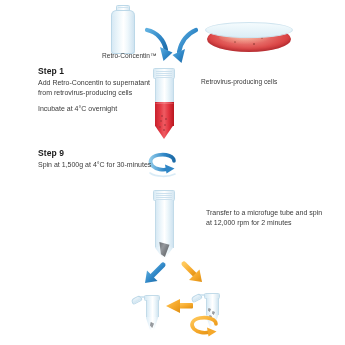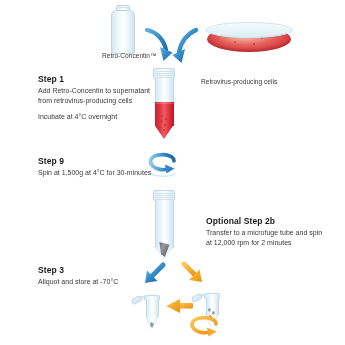--- a/index.html
+++ b/index.html
@@ -13,21 +13,21 @@
   }
   #figure {
     position: relative;
     width: 345px;
     height: 345px;
     background: #ffffff;
     overflow: hidden;
   }
 
   
-  .step-block { position: absolute; margin-top: 8px; }
+  .step-block { position: absolute; }
   .step-title {
     font-size: 8.5px;
     font-weight: bold;
     color: #1a1a1a;
     letter-spacing: 0.1px;
     line-height: 11px;
     margin: 0 0 1px 0;
     white-space: nowrap;
   }
   .step-line {
@@ -374,23 +374,18 @@
     <div class="step-line">from retrovirus-producing cells</div>
     <div class="step-line gap">Incubate at 4°C overnight</div>
   </div>
 
   <div class="step-block" style="left:38px; top:148px;">
     <div class="step-title">Step 9</div>
     <div class="step-line">Spin at 1,500g at 4°C for 30-minutes</div>
   </div>
 
   <div class="step-block" style="left:206px; top:208px;">
-    <div class="step-title">Optional Step 2b</div>
     <div class="step-line">Transfer to a microfuge tube and spin</div>
     <div class="step-line">at 12,000 rpm for 2 minutes</div>
   </div>
 
-  <div class="step-block" style="left:38px; top:257px;">
-    <div class="step-title">Step 3</div>
-    <div class="step-line">Aliquot and store at -70°C</div>
-  </div>
 
 </div>
 
 </body></html>

